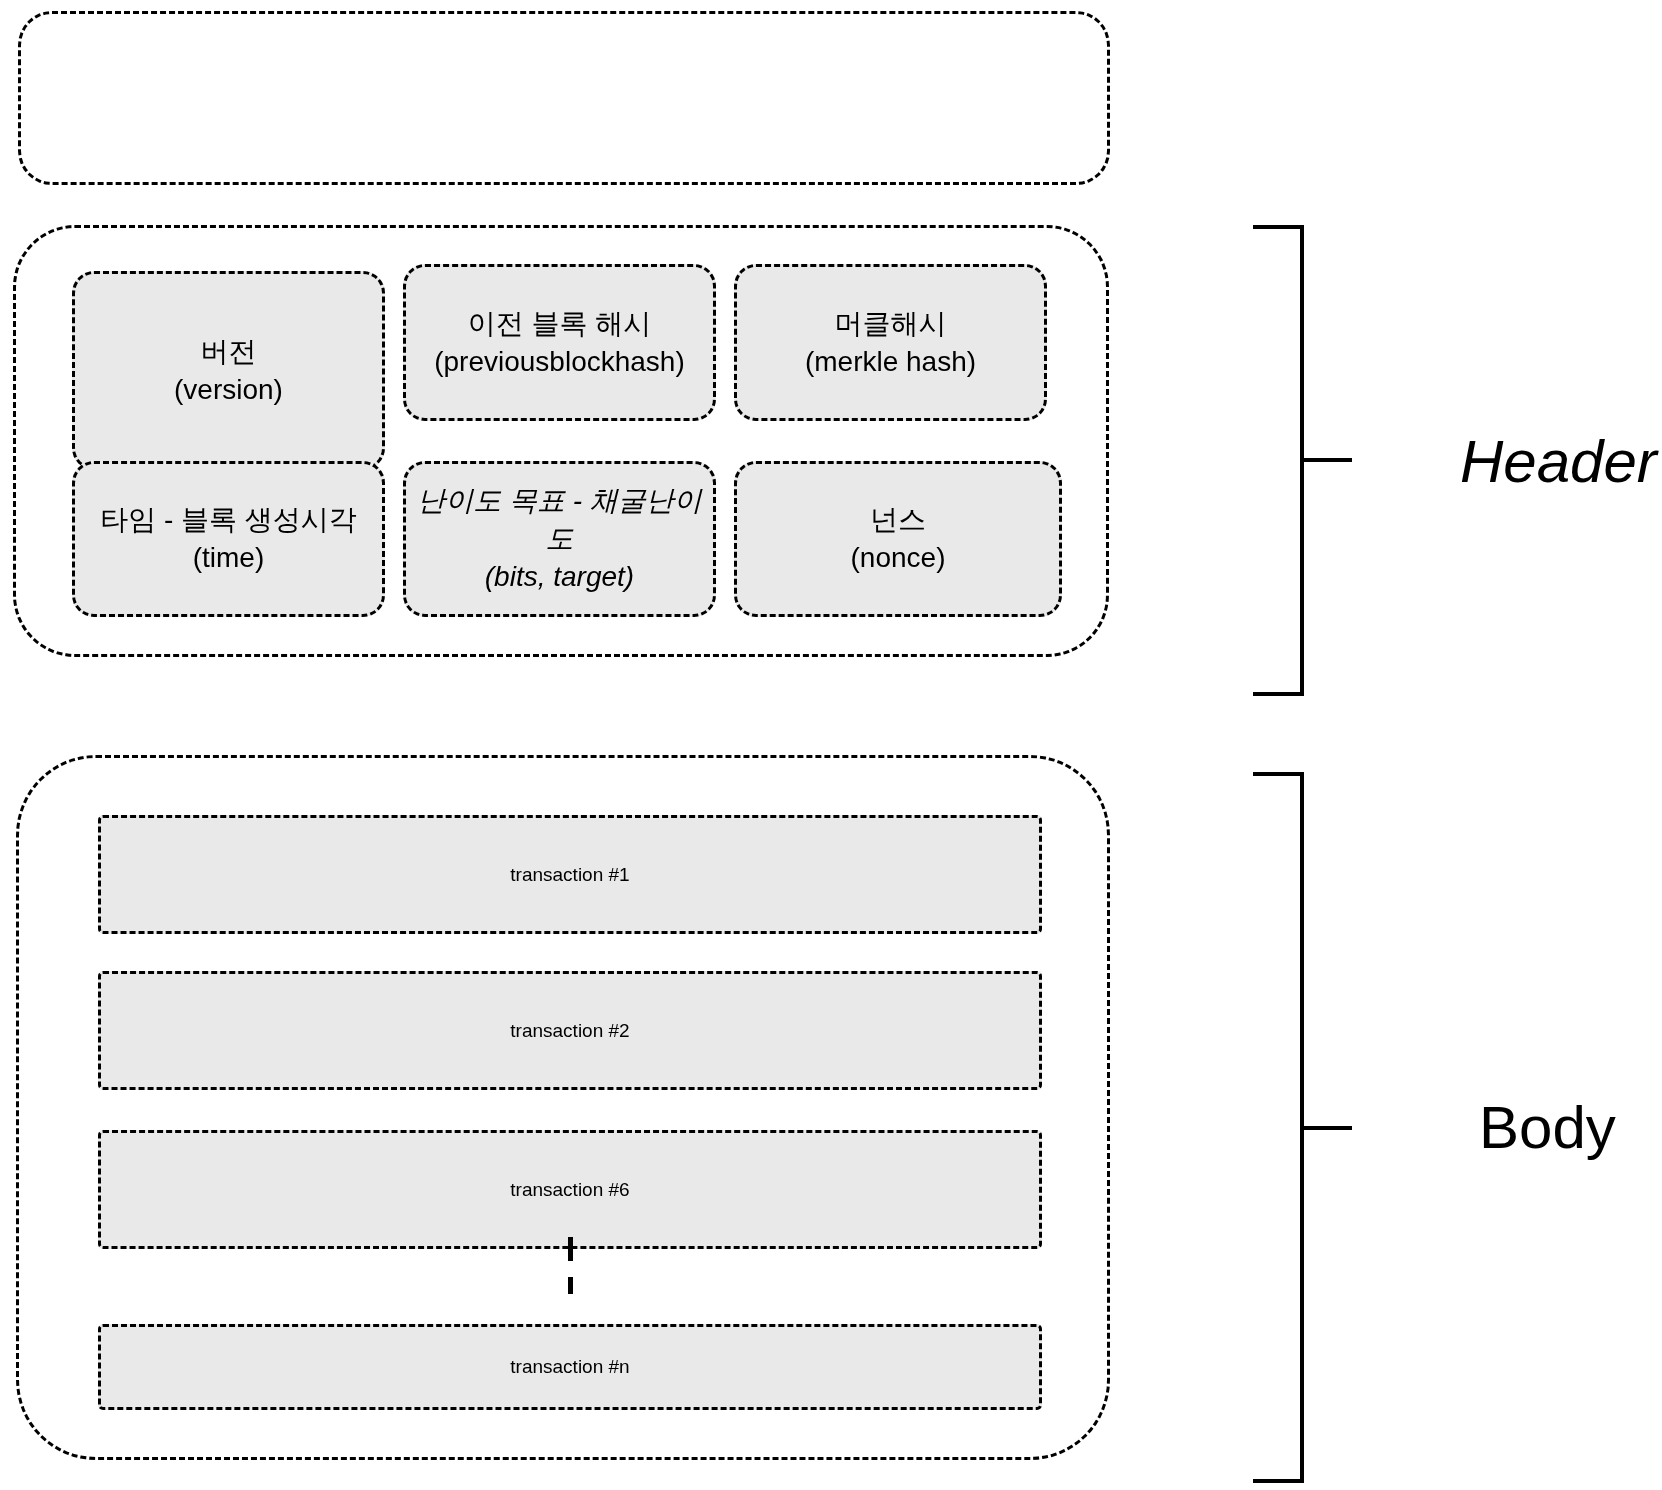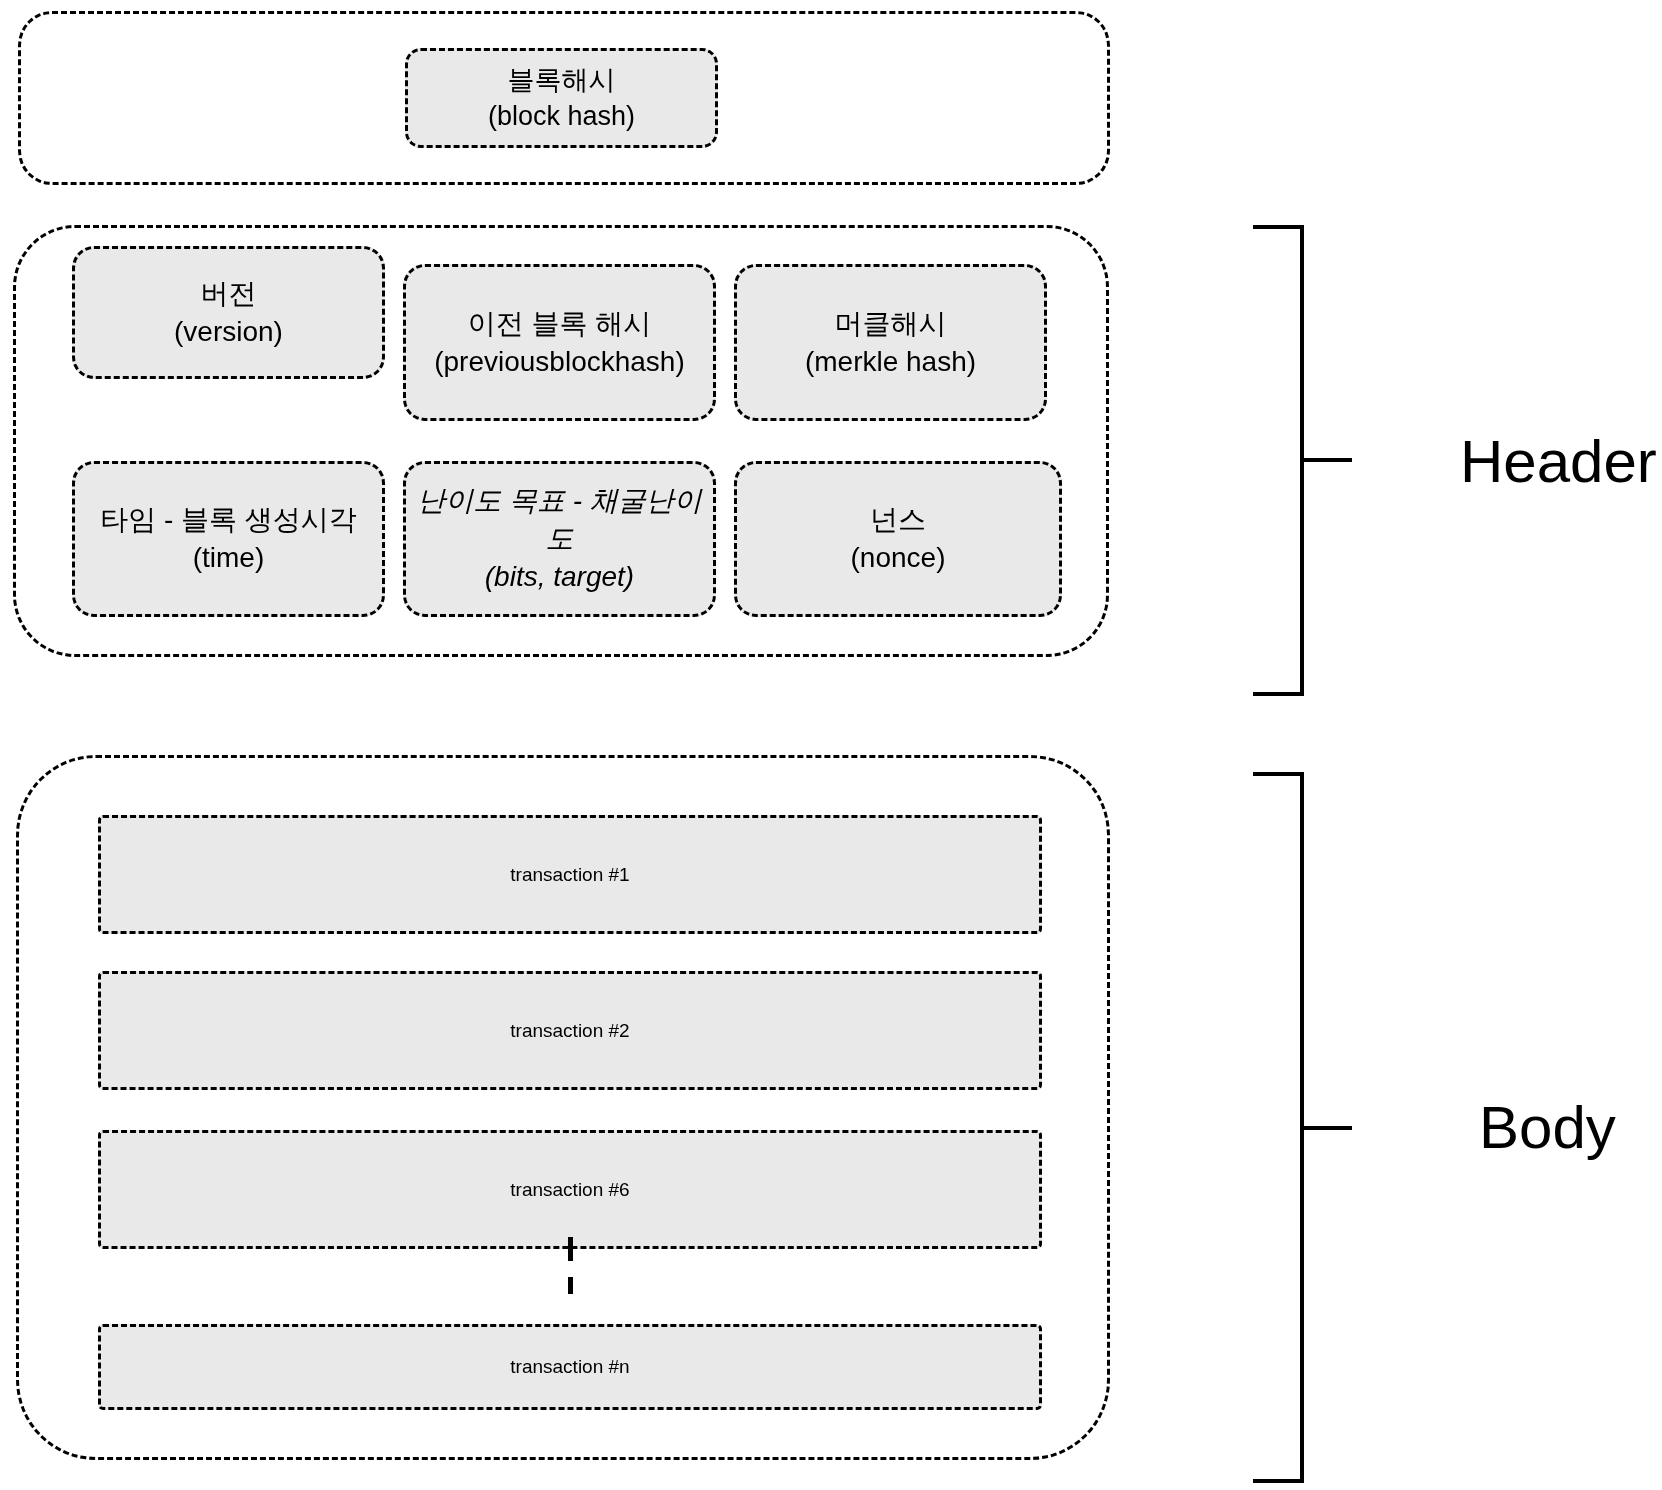--- a/index.html
+++ b/index.html
@@ -35,21 +35,21 @@
     display: flex;
     flex-direction: column;
     align-items: center;
     justify-content: center;
     text-align: center;
     font-size: 28px;
     line-height: 38px;
   }
   #block-hash-box { left: 405px; top: 48px;  width: 313px; height: 100px; border-radius: 16px; font-size: 27px; line-height: 36px; }
 
-  #hbox-version   { left: 72px;  top: 246px; width: 313px; height: 133px; }
+  #hbox-version   { left: 72px;  top: 271px; width: 313px; height: 199px; }
   #hbox-prevhash  { left: 403px; top: 264px; width: 313px; height: 157px; }
   #hbox-merkle    { left: 734px; top: 264px; width: 313px; height: 157px; }
   #hbox-time      { left: 72px;  top: 461px; width: 313px; height: 156px; }
   #hbox-bits      { left: 403px; top: 461px; width: 313px; height: 156px; font-style: italic; }
   #hbox-nonce     { left: 734px; top: 461px; width: 328px; height: 156px; }
 
   .tbox {
     border: 3px dashed #000000;
     background: #e9e9e9;
     border-radius: 5px;
@@ -64,40 +64,36 @@
   #tbox-2 { left: 98px; top: 949px;  width: 944px; height: 119px; }
   #tbox-3 { left: 98px; top: 1108px; width: 944px; height: 119px; }
   #tbox-n { left: 98px; top: 1302px; width: 944px; height: 86px; }
 
   .bracket-label {
     position: absolute;
     font-size: 60px;
     line-height: 70px;
     white-space: nowrap;
   }
-  #header-label { left: 1460px; top: 427px; }
+  #header-label { left: 1460px; top: 427px; font-style: italic; }
   #body-label   { left: 1479px; top: 1093px; }
 
   svg.overlay {
     position: absolute;
     left: 0; top: 0;
     width: 1662px; height: 1490px;
     pointer-events: none;
   }
 </style>
 </head>
 <body>
 
 <div class="canvas">
 
   <div id="top-container" class="abs container">
-  </div>
-  <div id="block-hash-box" class="abs gbox">
-    <span>블록해시</span>
-    <span>(block hash)</span>
   </div>
 
   <div id="header-container" class="abs container"></div>
 
   <div id="hbox-version" class="abs gbox">
     <span>버전</span>
     <span>(version)</span>
   </div>
   <div id="hbox-merkle" class="abs gbox">
     <span>머클해시</span>

